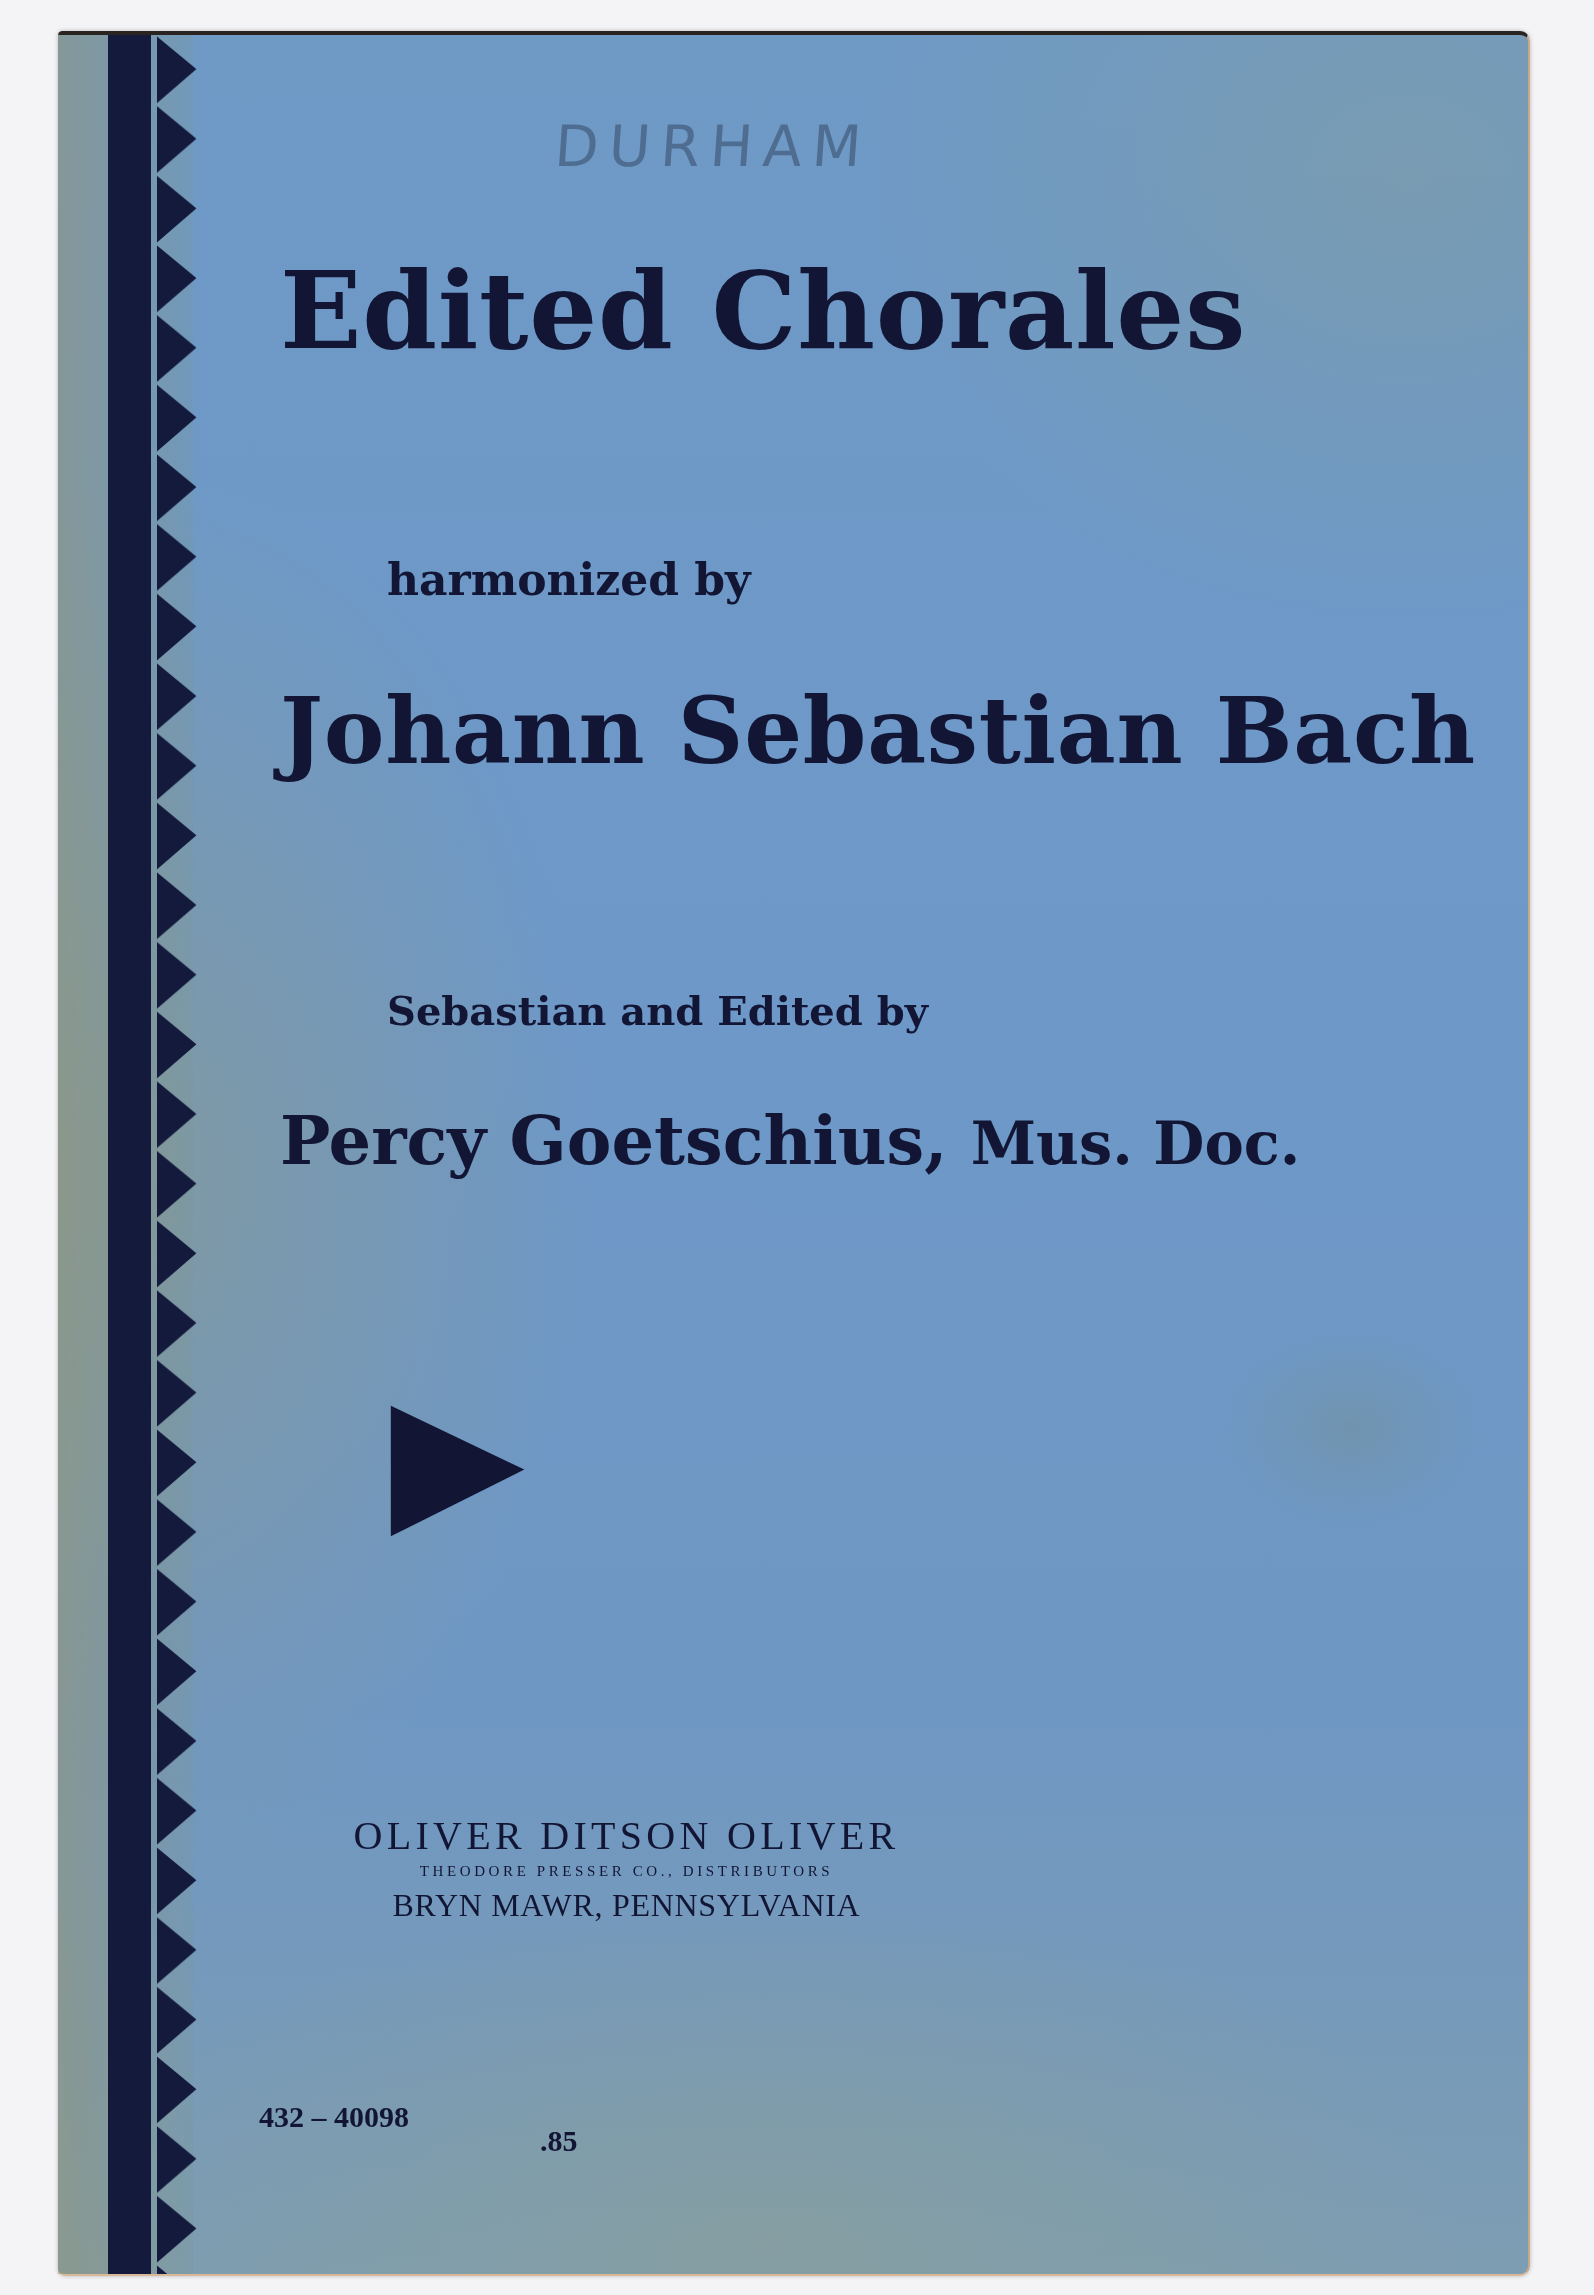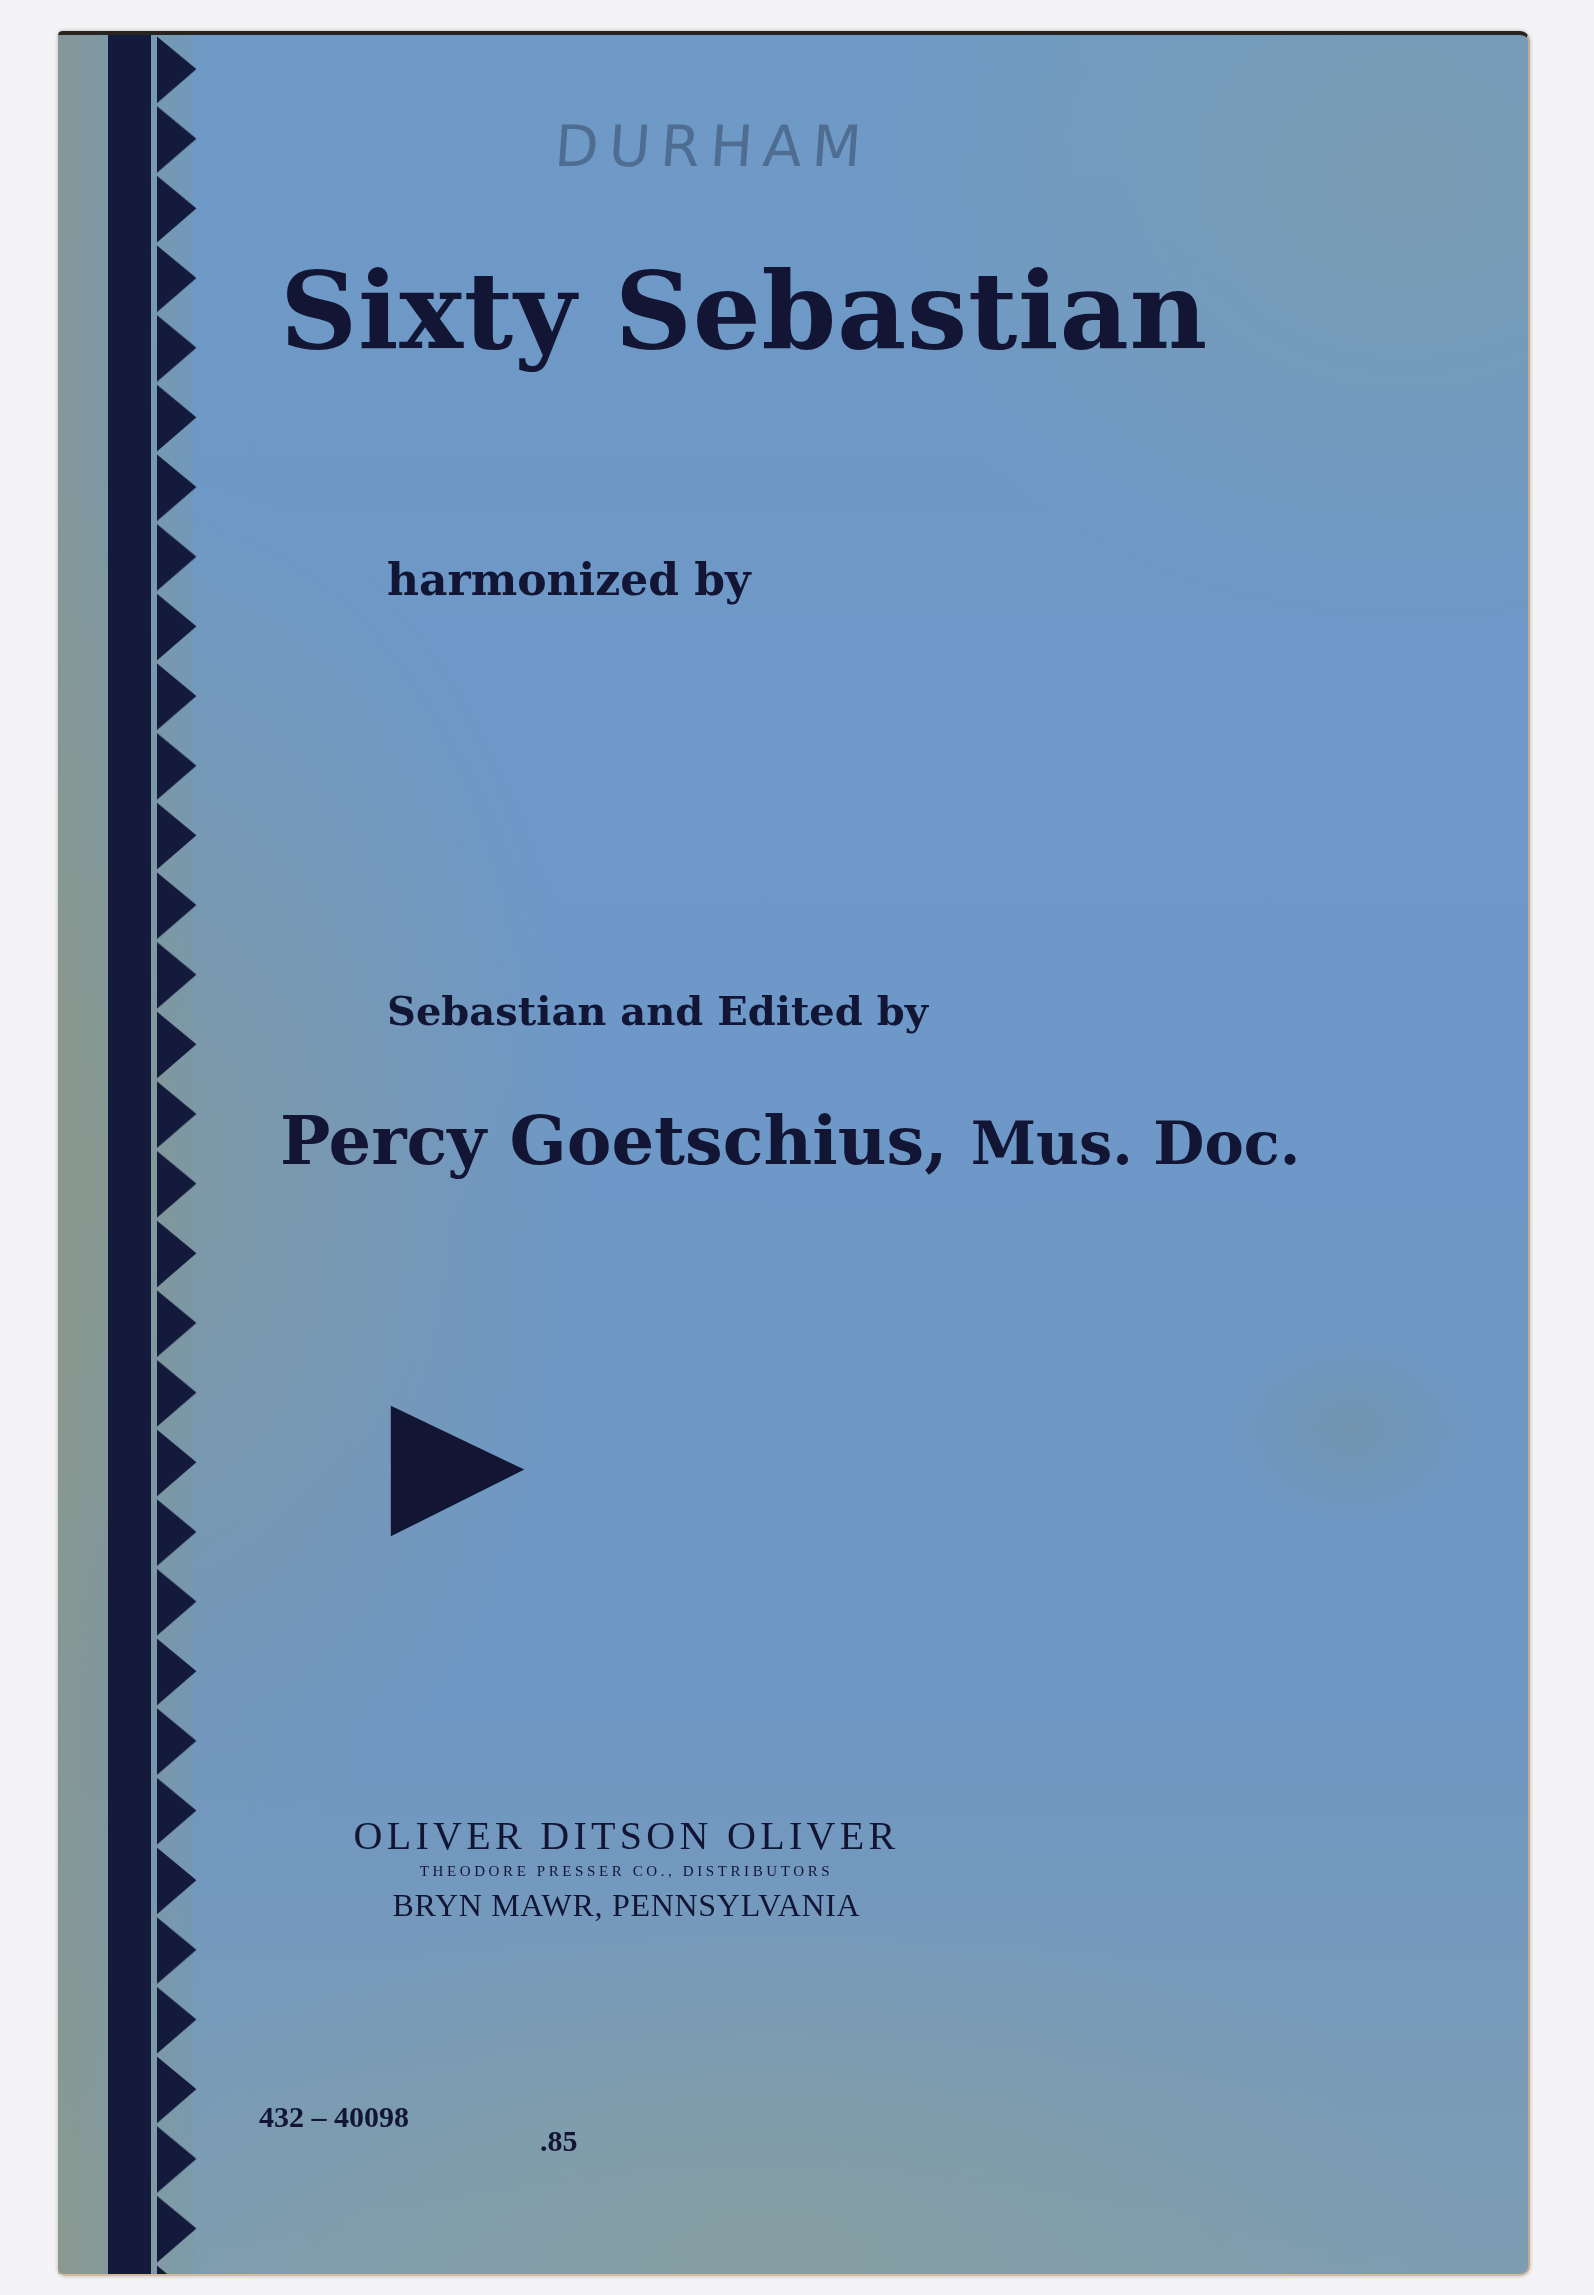--- a/index.html
+++ b/index.html
@@ -67,22 +67,23 @@
     <defs>
       <pattern id="tooth" x="0" y="0" width="60" height="98" patternUnits="userSpaceOnUse">
         <polygon points="0,2 55,48 0,96" fill="#141a3c"></polygon>
       </pattern>
     </defs>
     <rect x="0" y="0" width="60" height="3150" fill="url(#tooth)"></rect>
   </svg>
 
   <div class="handwriting">DURHAM</div>
 
-  <div class="txt title">Sixty Sebastian</div>
+  <div class="txt title">Edited Chorales</div>
   <div class="txt sub1">harmonized by</div>
+  <div class="txt composer">Johann Sebastian Bach</div>
   <div class="txt sub2">Sebastian and Edited by</div>
   <div class="txt editor">
     <span>Percy Goetschius,</span>
     <span class="deg">Mus. Doc.</span>
   </div>
 
   <svg class="arrow" width="142" height="142" viewBox="0 0 200 200">
     <polygon points="4,8 192,98 4,192" fill="#121634"></polygon>
   </svg>
 

